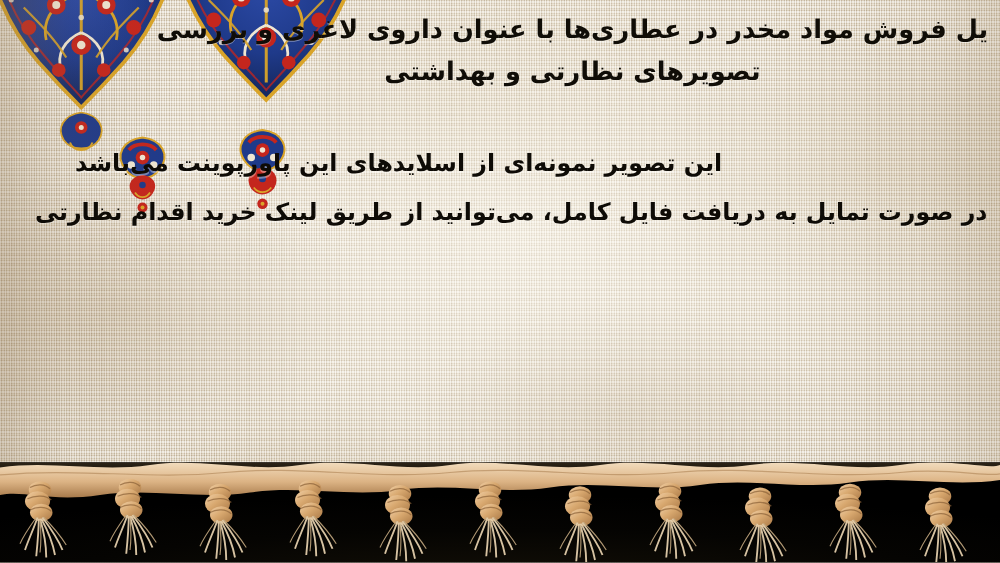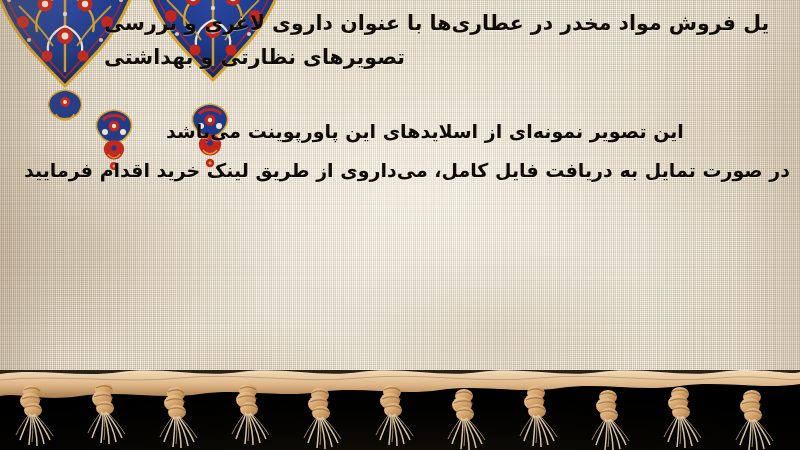--- a/index.html
+++ b/index.html
@@ -48,39 +48,39 @@
     pointer-events:none;
   }
 
   
   .medallion{position:absolute;}
   .med-svg{display:block;}
 
   
   .title-block{
     position:absolute;
-    top:6px;right:8px;left:104px;
-    text-align:left;
+    top:6px;right:8px;left:124px;
+    text-align:center;
     direction:rtl;
   }
   .title-line{
     font-family:"DejaVu Sans","Liberation Sans",sans-serif;
     font-size:20.5px;
     font-weight:bold;
     line-height:34px;
     color:#100d07;
     white-space:nowrap;
     letter-spacing:-0.2px;
     text-shadow:0 1px 0 rgba(255,253,246,.40);
   }
 
   .body-block{
     position:absolute;
     top:112px;right:10px;left:60px;
-    text-align:center;
+    text-align:left;
     direction:rtl;
   }
   .body-line{
     font-family:"DejaVu Sans","Liberation Sans",sans-serif;
     font-size:19px;
     font-weight:bold;
     line-height:39px;
     color:#0e0b06;
     white-space:nowrap;
     letter-spacing:-0.2px;
@@ -295,21 +295,21 @@
 
   <div class="canvas-vignette"></div>
 
   <div class="title-block">
     <div class="title-line">یل فروش مواد مخدر در عطاری‌ها با عنوان داروی لاغری و بررسی</div>
     <div class="title-line">تصویر‌های نظارتی و بهداشتی</div>
   </div>
 
   <div class="body-block">
     <div class="body-line">این تصویر نمونه‌ای از اسلایدهای این پاورپوینت می‌باشد</div>
-    <div class="body-line">در صورت تمایل به دریافت فایل کامل، می‌داروی از طریق لینک خرید اقدام فرمایید</div>
+    <div class="body-line">در صورت تمایل به دریافت فایل کامل، می‌توانید از طریق لینک خرید اقدام نظارتی</div>
   </div>
 
   <div class="bottom-band">
     <div class="band-topshade"></div>
   </div>
 
   <div class="tassels">
     <svg width="800" height="84" viewBox="0 0 800 84">
       <defs>
         <linearGradient id="knotG" x1="0" y1="0" x2="1" y2="1">

